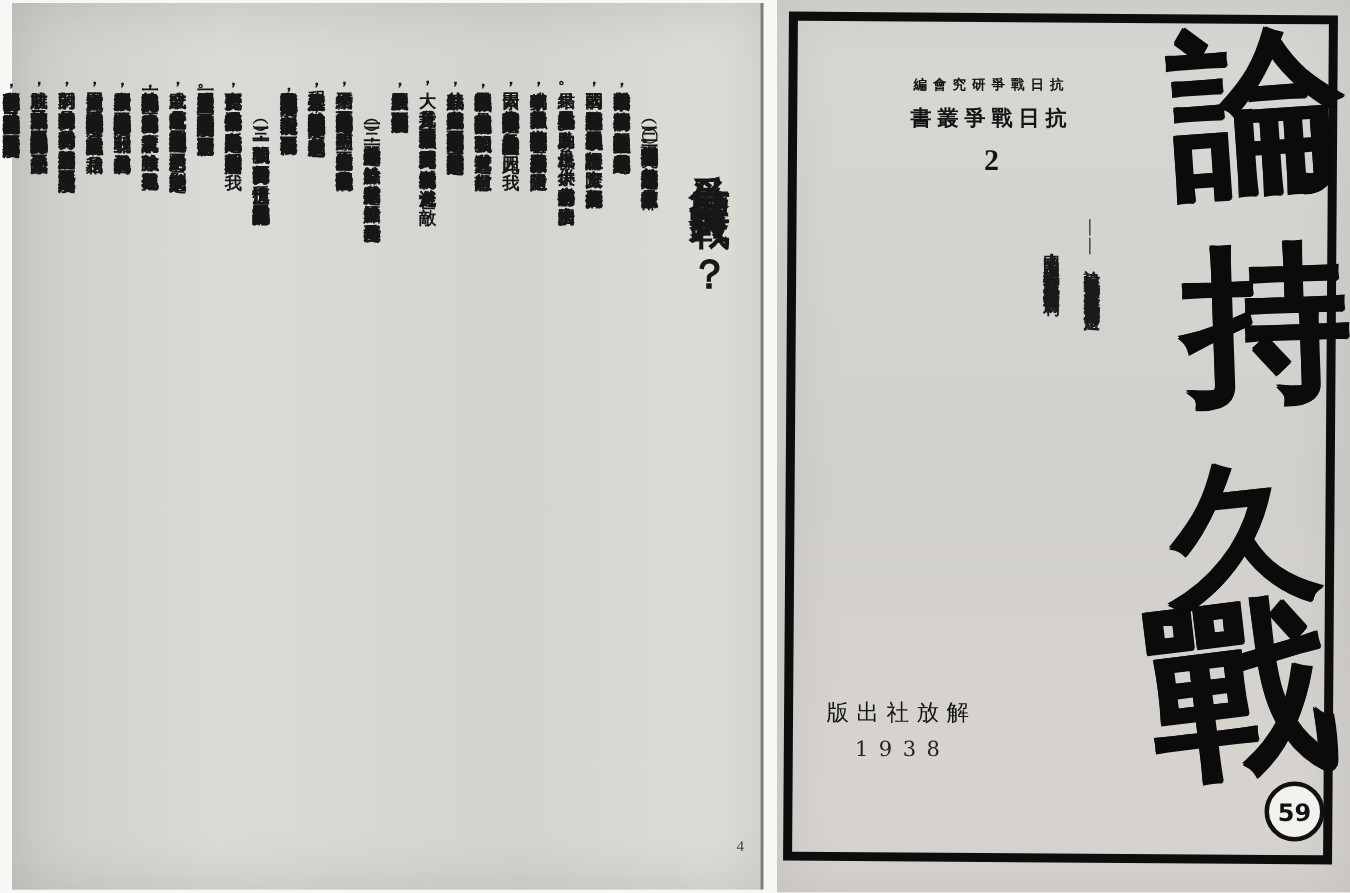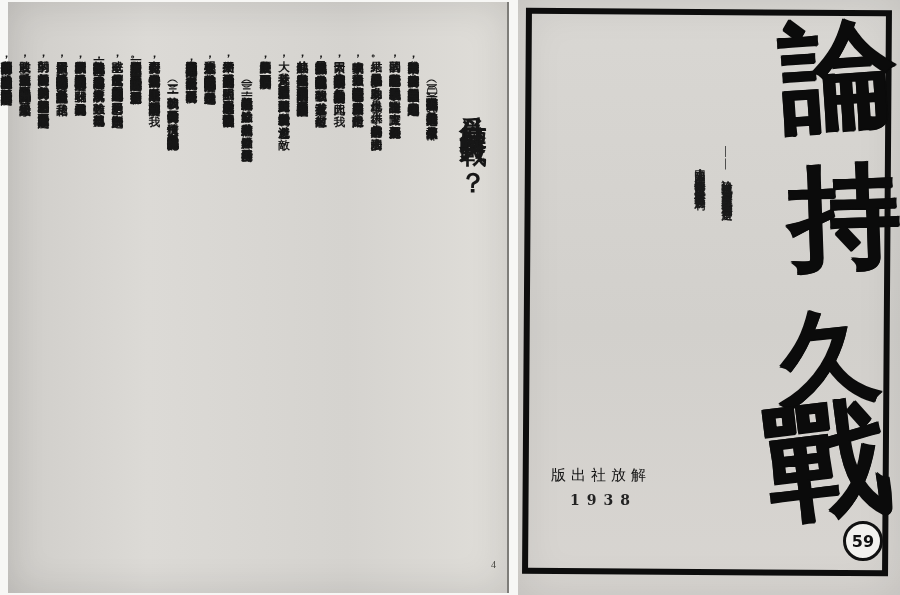--- a/index.html
+++ b/index.html
@@ -55,21 +55,21 @@
     position:absolute; line-height:1; font-weight:700; color:#0b0b0b;
     font-family:"DejaVu Serif","Liberation Serif",serif;
     text-shadow:1.5px 0 0 currentColor, 0 1.5px 0 currentColor, 1px 1px 0 currentColor;
   }
   .c0 { left:262px; top:16px;  font-size:116px; transform:rotate(-4deg); }
   .c1 { left:270px; top:160px; font-size:112px; transform:rotate(-2deg); }
   .c2 { left:258px; top:306px; font-size:102px; transform:rotate(-6deg); }
   .c3 { left:246px; top:398px; font-size:124px; transform:rotate(-7deg); }
 
   .publisher { position:absolute; left:33px; top:466px; font-size:15px; font-weight:400; letter-spacing:5px; color:#141414; white-space:nowrap; }
-  .year { position:absolute; left:52px; top:492px; font-size:14px; font-weight:700; letter-spacing:7px; color:#222; font-family:"DejaVu Serif",serif; }
+  .year { position:absolute; left:52px; top:492px; font-size:14px; font-weight:400; letter-spacing:7px; color:#222; font-family:"DejaVu Serif",serif; }
 
   .fig-circle {
     position:absolute; left:325px; top:521px; width:34px; height:34px;
     border:3px solid #111; border-radius:50%; background:#f2f1ee;
     display:flex; align-items:center; justify-content:center;
   }
   .fig-circle span { font-size:16px; font-weight:700; color:#111; font-family:"DejaVu Sans","Liberation Sans",sans-serif; }
 </style>
 </head>
 <body>
@@ -103,20 +103,25 @@
       <p class="col">對的弱，敵是相對的優勢，我是相對的劣勢。雙方都不是絕對的，因而各限於一定階段上一定程度的</p>
       <p class="col">勝或敗，造成了持久戰的局面。加以戰爭過程中我之堅持抗戰與堅持統一戰線的努力，更加變化了敵</p>
       <p class="col">我原來強弱優劣的形勢，造成了與造成着相對的強弱優劣，因而敵我只限於一定階段上一定程度的勝</p>
     </div>
     <div class="page-mark">4</div>
   </div>
 
   <div class="page-right">
     <div class="cover-frame"></div>
 
+    <div class="series-block">
+      <div class="series-editor">編會究研爭戰日抗</div>
+      <div class="series-title">書叢爭戰日抗</div>
+      <div class="series-num">2</div>
+    </div>
 
     <div class="subtitle">
       <p class="sub-right">——論抗日戰爭爲什麼是持久戰與最後勝利爲什麼是</p>
       <p class="sub-left">中國的・及怎樣進行持久戰與怎樣爭取最後勝利</p>
     </div>
 
     <span class="calli c0">論</span>
     <span class="calli c1">持</span>
     <span class="calli c2">久</span>
     <span class="calli c3">戰</span>

